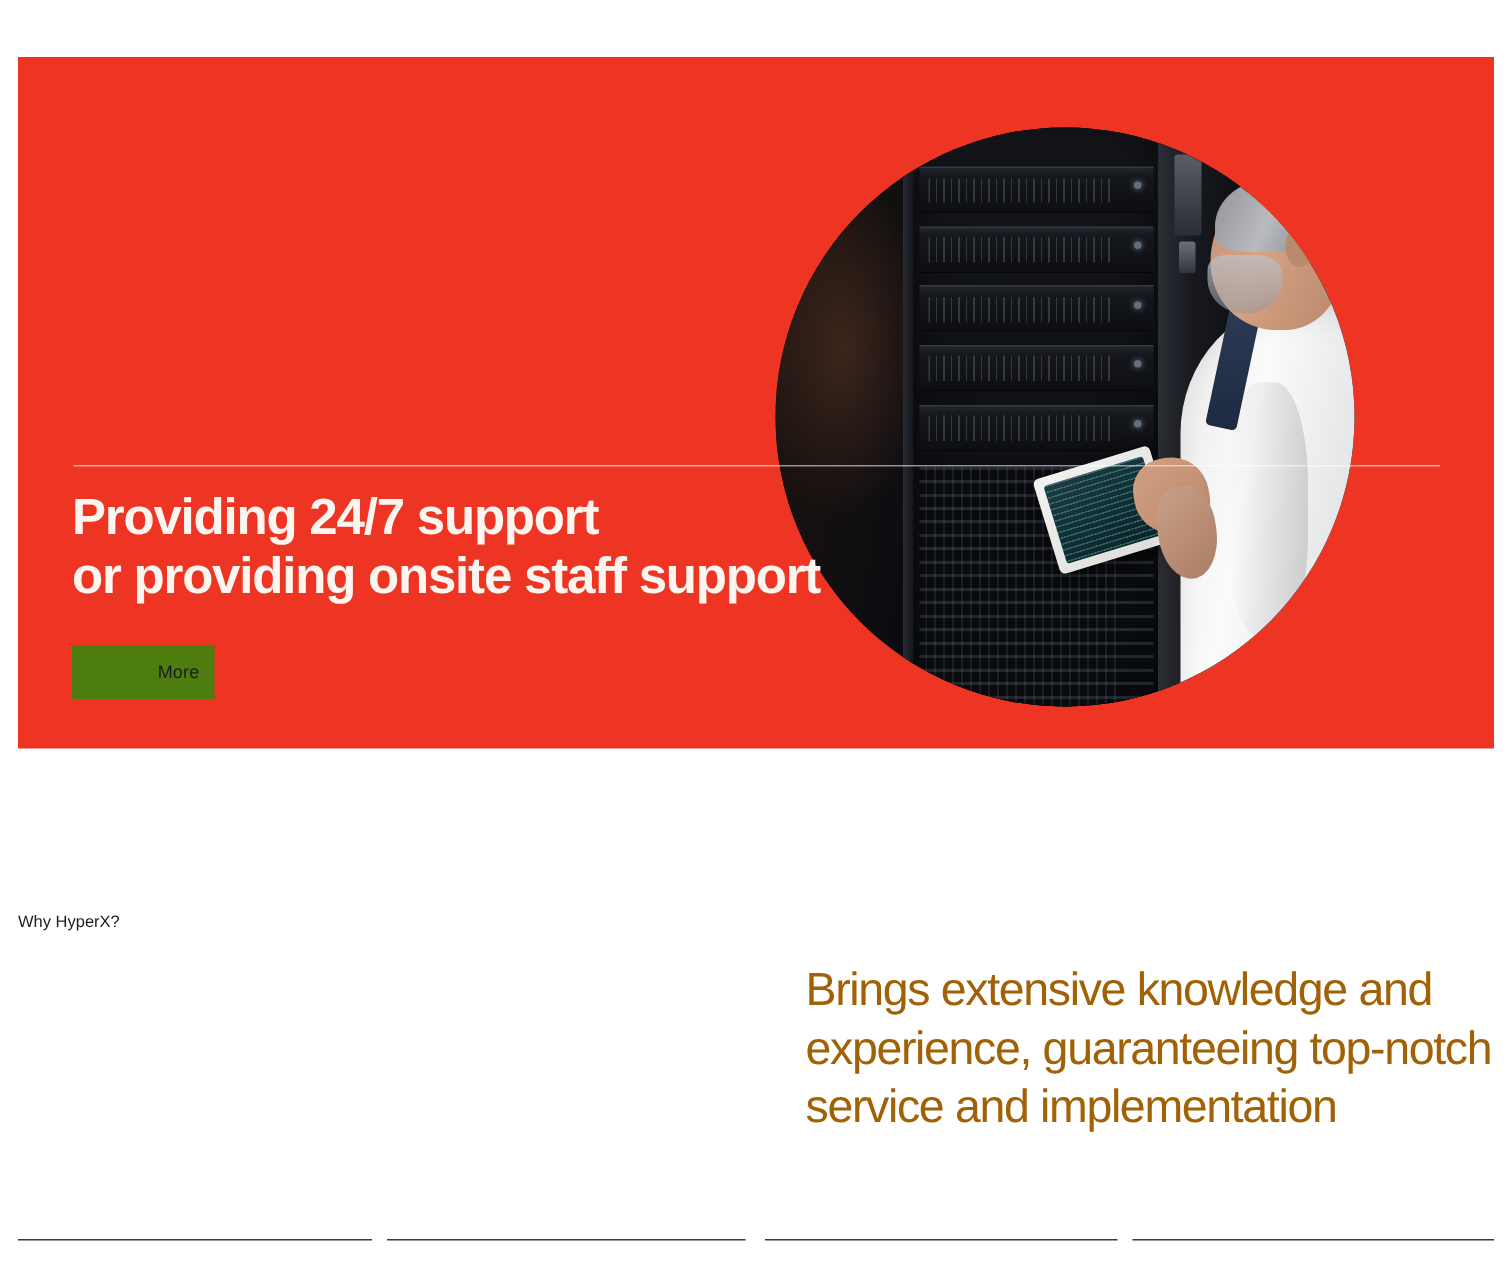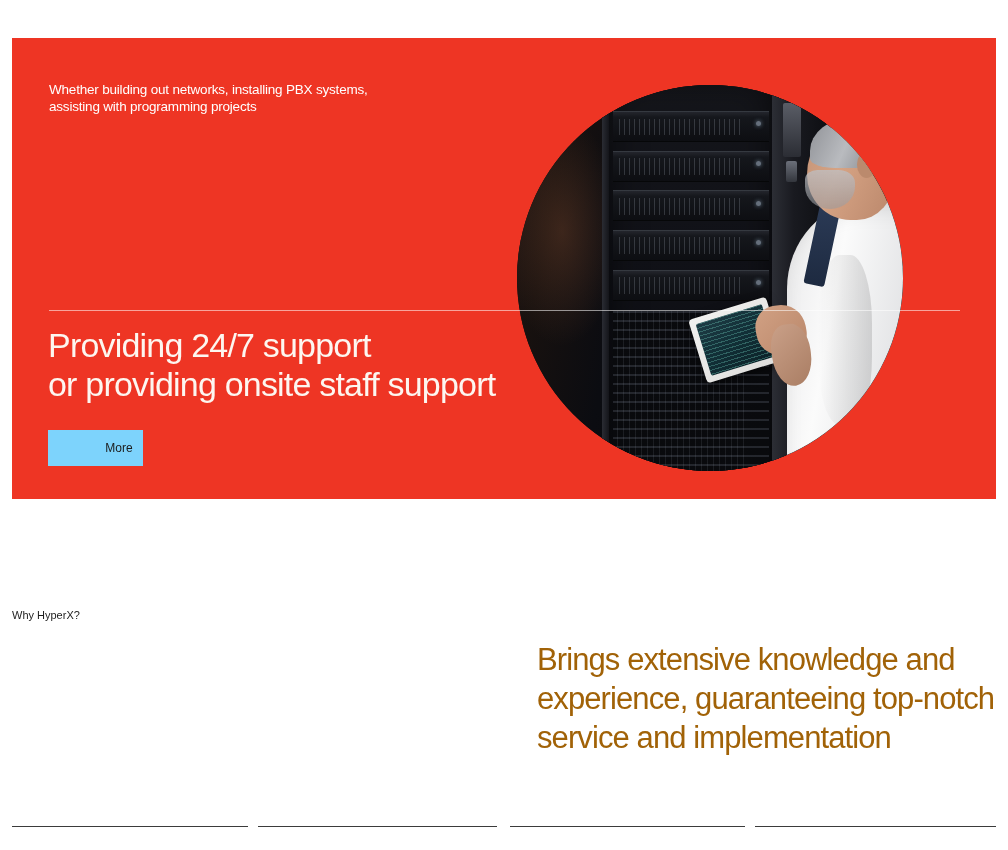--- a/index.html
+++ b/index.html
@@ -269,34 +269,34 @@
     background: rgba(255,255,255,0.55);
     z-index: 3;
   }
 
   .hero-title {
     position: absolute;
     left: 36px;
     top: 288px;
     font-size: 34px;
     line-height: 39px;
-    font-weight: 400;
+    font-weight: 700;
     color: #fdf6f0;
     letter-spacing: -0.8px;
     white-space: pre-line;
     z-index: 4;
   }
 
   .hero-cta {
     position: absolute;
     left: 36px;
     top: 392px;
     width: 95px;
     height: 36px;
-    background: #7dd3fc;
+    background: #4d7c0f;
     border: none;
     color: #1b1b1b;
     font-family: "Liberation Sans", sans-serif;
     font-size: 12px;
     letter-spacing: 0.1px;
     cursor: pointer;
     display: flex;
     align-items: center;
     justify-content: center;
     z-index: 5;
@@ -336,21 +336,20 @@
     background: #3b3b3b;
   }
 </style>
 </head>
 <body>
 
 <div class="page">
 
   <section class="hero">
 
-    <div class="hero-subtitle">Whether building out networks, installing PBX systems, assisting with programming projects</div>
 
     <div class="hero-photo">
       <div class="photo-inner">
         <div class="sr-bg"></div>
         <div class="sr-glow"></div>
         <div class="sr-glow2"></div>
 
         <div class="rack">
           <div class="rail l"></div>
           <div class="rail r"></div>

